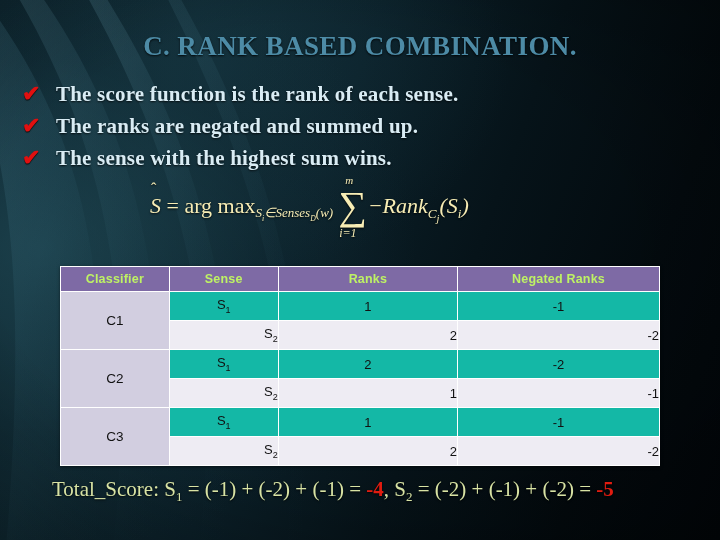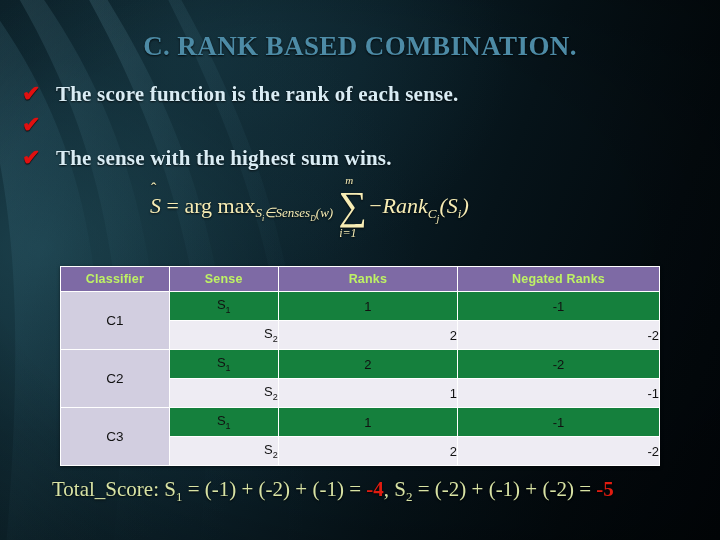--- a/index.html
+++ b/index.html
@@ -155,21 +155,21 @@
     text-align: center;
     font-size: 13px;
     color: #111111;
     padding: 0;
   }
   #rank-table td.cls {
     background: #d2cee0;
     font-size: 13.5px;
     width: 109px;
   }
-  #rank-table .rowA td:not(.cls) { background: #15803d; }
+  #rank-table .rowA td:not(.cls) { background: #14b8a6; }
   #rank-table .rowB td:not(.cls) { background: #eeecf3; text-align: right; }
   #rank-table td sub { font-size: 9px; }
   .col-sense { width: 110px; }
   .col-ranks { width: 182px; }
   .col-neg   { width: 205px; }
 
   
   #total {
     position: absolute;
     left: 52px; top: 477px;
@@ -229,20 +229,21 @@
 
   <div id="title">C. RANK BASED COMBINATION.</div>
 
   <div id="bullets">
     <div class="bullet">
       <span class="check">✔</span>
       <span class="btext">The score function is the rank of each sense.</span>
     </div>
     <div class="bullet">
       <span class="check">✔</span>
+      <span class="btext">The ranks are negated and summed up.</span>
     </div>
     <div class="bullet">
       <span class="check">✔</span>
       <span class="btext">The sense with the highest sum wins.</span>
     </div>
   </div>
 
   <div id="formula">
     <span class="hat"><span class="caret">ˆ</span><span>S</span></span>
     <span class="up">=</span>

